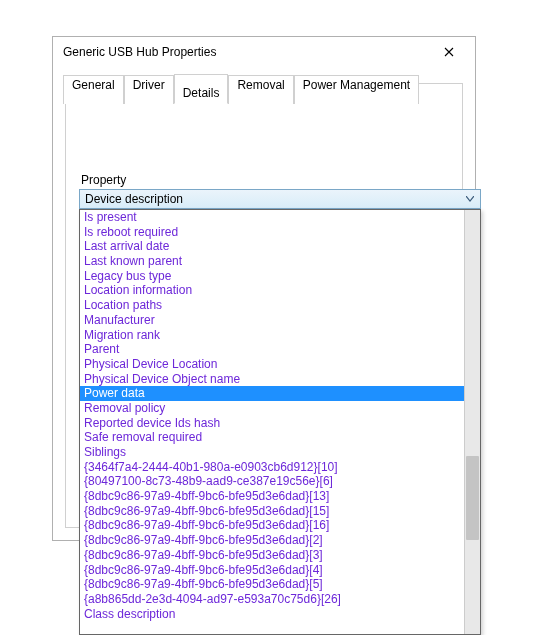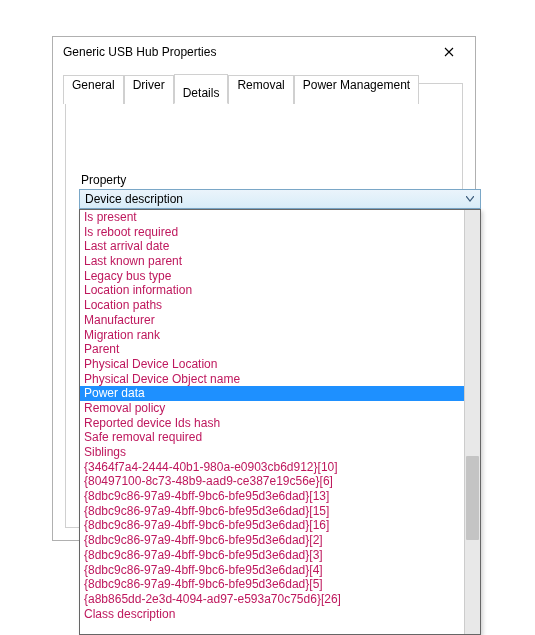--- a/index.html
+++ b/index.html
@@ -117,21 +117,21 @@
     flex: 1;
     overflow: hidden;
   }
   .dd-item {
     height: 14.7px;
     line-height: 14.7px;
     padding: 0 4px;
     font-size: 12px;
     white-space: nowrap;
     overflow: hidden;
-    color: #be185d;
+    color: #6d28d9;
   }
   .dd-item.highlight {
     background: #1e90ff;
     color: #fff;
   }
   .dd-scroll {
     width: 16px;
     background: #e8e8e8;
     position: relative;
     border-left: 1px solid #ccc;

